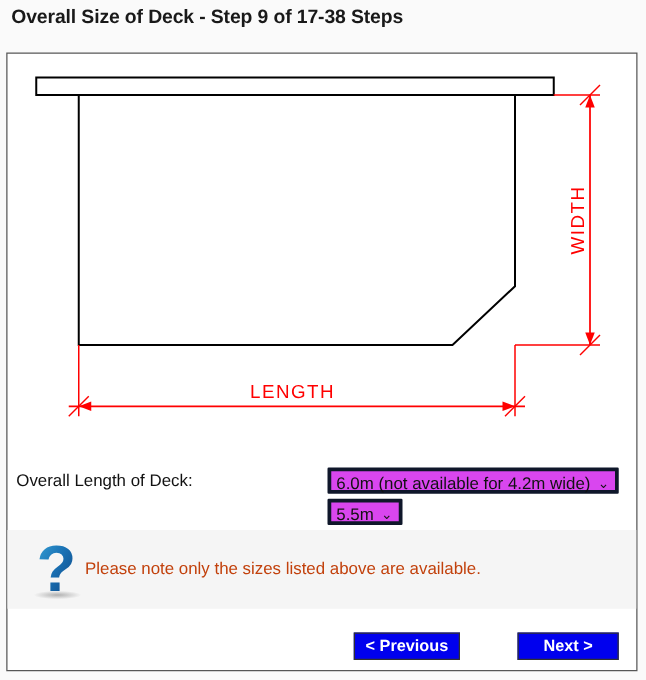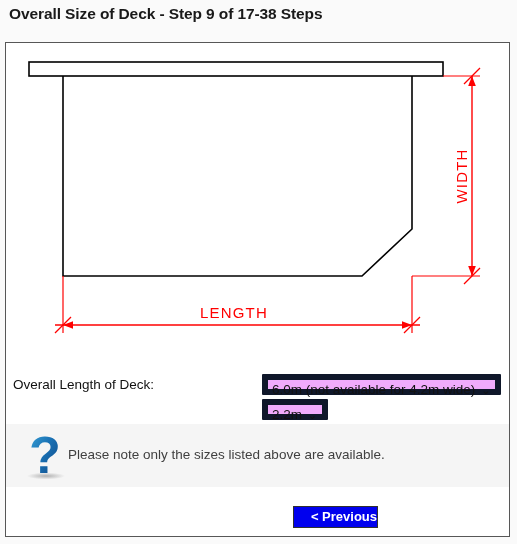--- a/index.html
+++ b/index.html
@@ -74,23 +74,23 @@
     white-space: nowrap;
   }
 
   .form-select {
     position: absolute;
     left: 256px;
     top: 0;
     box-sizing: border-box;
     height: 21px;
     padding: 0 20px 0 4px;
-    border: 6px solid #0f172a;
+    border: 3px solid #0f172a;
     border-radius: 1px;
-    background: #f0abfc;
+    background: #d946ef;
     font-family: "Liberation Sans", sans-serif;
     font-size: 13.5px;
     line-height: 19px;
     color: #111111;
     white-space: nowrap;
     cursor: default;
   }
   .form-select .sel-chevron {
     position: absolute;
     right: 5px;
@@ -114,21 +114,21 @@
     left: 18px;
     top: 4px;
     width: 44px;
     height: 52px;
   }
   #note-text {
     position: absolute;
     left: 62px;
     top: 23px;
     font-size: 13.5px;
-    color: #404040;
+    color: #c2410c;
     white-space: nowrap;
   }
 
   
   #nav-bar {
     position: absolute;
     left: 0;
     top: 453px;
     width: 503px;
     height: 40px;
@@ -142,21 +142,21 @@
     background: #0000ee;
     color: #ffffff;
     font-family: "Liberation Sans", sans-serif;
     font-size: 13px;
     font-weight: bold;
     line-height: 20px;
     text-align: center;
     white-space: nowrap;
     cursor: pointer;
   }
-  #btn-previous { right: 131px; width: 85px; text-align: right; }
+  #btn-previous { right: 141px; width: 85px; }
   #btn-next     { right: 14px;  width: 81px; }
 </style>
 </head>
 <body>
 
 <div id="page">
 
   <div id="page-title">Overall Size of Deck - Step 9 of 17-38 Steps</div>
 
   <div id="content-panel">
@@ -201,21 +201,21 @@
     <div class="form-row" id="row-length">
       <span class="form-label">Overall Length of Deck:</span>
       <div class="form-select" id="select-length">
         <span>6.0m (not available for 4.2m wide)</span>
         <span class="sel-chevron">⌄</span>
       </div>
     </div>
 
     <div class="form-row" id="row-width">
       <div class="form-select" id="select-width">
-        <span>2.2m</span>
+        <span>5.5m</span>
         <span class="sel-chevron">⌄</span>
       </div>
     </div>
 
     <div id="note-band">
       <svg id="note-icon" viewBox="0 0 44 52" width="44" height="52">
         <defs>
           <linearGradient id="qgrad" x1="0" y1="0" x2="1" y2="1">
             <stop offset="0%" stop-color="#3aa5d8"></stop>
             <stop offset="45%" stop-color="#1a72b5"></stop>
@@ -227,16 +227,17 @@
           </radialGradient>
         </defs>
         <ellipse cx="22" cy="48" rx="19" ry="3.4" fill="url(#qshadow)"></ellipse>
         <text x="21" y="45" text-anchor="middle" font-family="Liberation Sans, sans-serif" font-size="52" font-weight="bold" fill="url(#qgrad)">?</text>
       </svg>
       <span id="note-text">Please note only the sizes listed above are available.</span>
     </div>
 
     <div id="nav-bar">
       <div class="nav-button" id="btn-previous">&lt; Previous</div>
+      <div class="nav-button" id="btn-next">Next &gt;</div>
     </div>
 
   </div>
 </div>
 
 </body></html>

